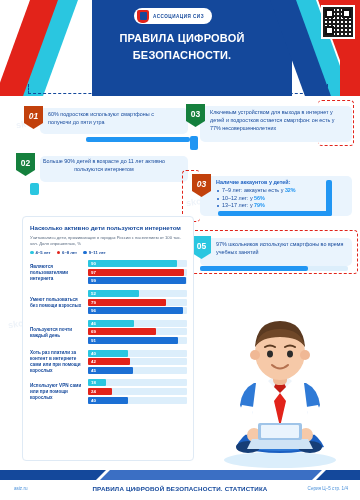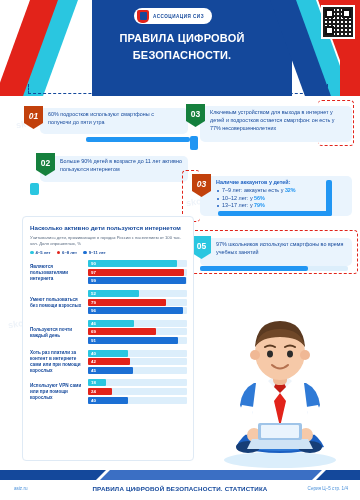--- a/index.html
+++ b/index.html
@@ -157,21 +157,21 @@
   <div class="card" style="top:108px;left:40px;width:148px;height:26px;"></div>
   <div class="fact" style="top:106px;left:24px;width:170px;">
     <div class="shield blue">
       <span>01</span>
     </div>
     <div class="fact-body" style="width:128px;">60% подростков используют смартфоны с полуночи до пяти утра</div>
   </div>
   <div class="bar-accent" style="top:137px;left:86px;width:104px;background:#2196f3;"></div>
 
   <div class="card" style="top:156px;left:40px;width:148px;height:26px;"></div>
-  <div class="fact" style="top:153px;left:36px;width:170px;">
+  <div class="fact" style="top:153px;left:16px;width:170px;text-align:center;">
     <div class="shield red">
       <span>02</span>
     </div>
     <div class="fact-body" style="width:128px;">Больше 90% детей в возрасте до 11 лет активно пользуются интернетом</div>
   </div>
   <div class="bar-accent" style="top:183px;left:30px;width:9px;height:12px;background:#2ac6e0;"></div>
 
   <div class="card" style="top:106px;left:200px;width:152px;height:36px;"></div>
   <div class="fact" style="top:104px;left:186px;width:170px;">
     <div class="shield red">

